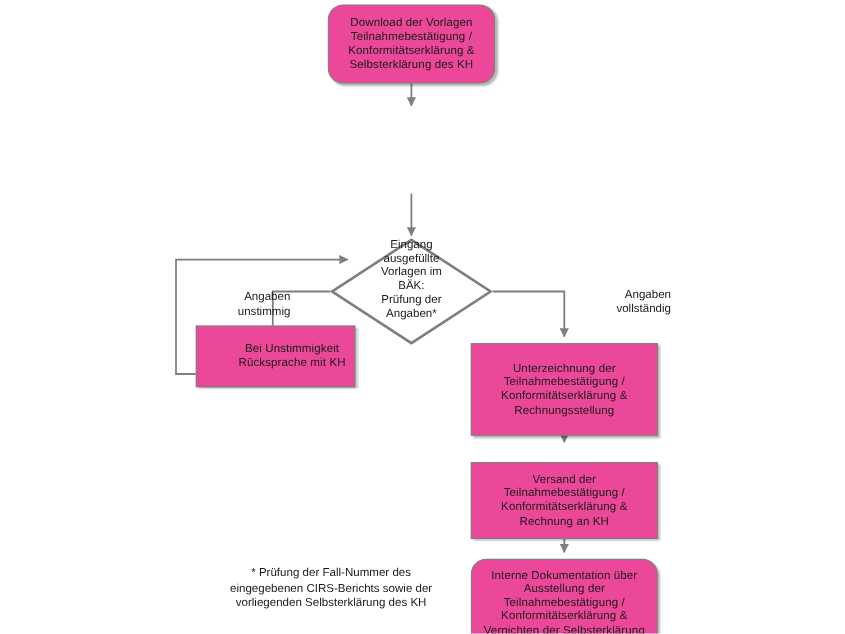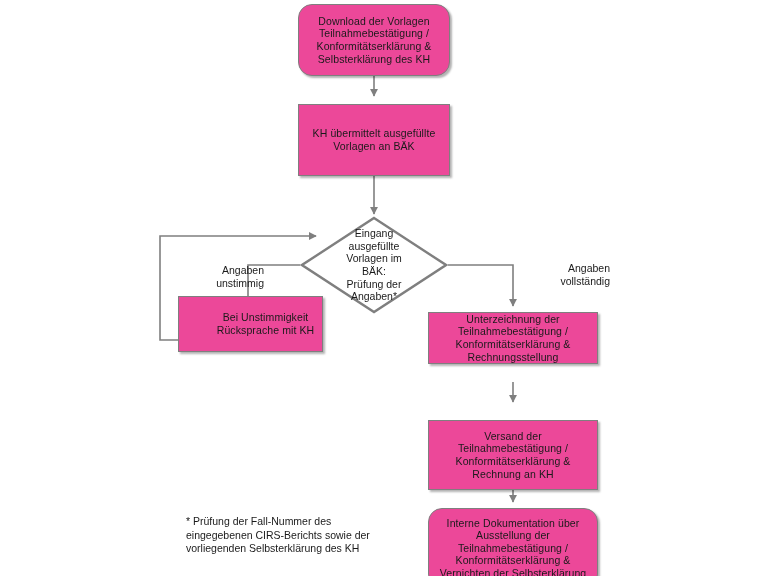--- a/index.html
+++ b/index.html
@@ -49,21 +49,21 @@
   }
   .terminator {
     border-radius: 14px;
   }
   .process {
     border-radius: 0;
   }
   .decision {
     position: absolute;
     display: flex;
-    align-items: center;
+    align-items: flex-start;
     justify-content: center;
     text-align: center;
     color: #1a1a1a;
     font-size: 10.5px;
     line-height: 12.6px;
   }
   .decision .dtxt {
     position: relative;
     z-index: 2;
     white-space: pre-line;
@@ -83,21 +83,21 @@
     color: #1a1a1a;
     text-align: right;
     white-space: pre-line;
   }
   .footnote {
     position: absolute;
     font-size: 10.5px;
     line-height: 13.5px;
     color: #1a1a1a;
     white-space: pre-line;
-    text-align: left;
+    text-align: center;
   }
 </style>
 </head>
 <body>
 
 <div id="canvas">
 
   <svg class="edges" viewBox="0 0 768 576" xmlns="http://www.w3.org/2000/svg">
     <defs>
       <marker id="arrow" viewBox="0 0 10 10" refX="9" refY="5" markerWidth="5.2" markerHeight="5.2" orient="auto-start-reverse">
@@ -120,43 +120,39 @@
     <path d="M 513 478 L 513 502" stroke="#7f7f7f" stroke-width="1.6" fill="none" marker-end="url(#arrow)"></path>
   </svg>
 
   <div class="node terminator" style="left:298px; top:4px; width:152px; height:72px;">
     <span class="txt">Download der Vorlagen
 Teilnahmebestätigung /
 Konformitätserklärung &amp;
 Selbsterklärung des KH</span>
   </div>
 
-  <div class="node process" style="left:298px; top:104px; width:152px; height:72px;">
-    <span class="txt">KH übermittelt ausgefüllte
-Vorlagen an BÄK</span>
-  </div>
 
   <div class="decision" style="left:300px; top:216px; width:148px; height:98px;">
     <svg class="dshape" viewBox="0 0 148 98" preserveAspectRatio="none">
       <polygon points="74,2 146,49 74,96 2,49" fill="#ffffff" stroke="#7f7f7f" stroke-width="2.4"></polygon>
     </svg>
     <span class="dtxt">Eingang
 ausgefüllte
 Vorlagen im
 BÄK:
 Prüfung der
 Angaben*</span>
   </div>
 
   <div class="node process" style="left:178px; top:296px; width:145px; height:56px;padding-left:30px;">
     <span class="txt">Bei Unstimmigkeit
 Rücksprache mit KH</span>
   </div>
 
-  <div class="node process" style="left:428px; top:312px; width:170px; height:52px;">
+  <div class="node process" style="left:428px; top:312px; width:170px; height:84px;">
     <span class="txt">Unterzeichnung der
 Teilnahmebestätigung /
 Konformitätserklärung &amp;
 Rechnungsstellung</span>
   </div>
 
   <div class="node process" style="left:428px; top:408px; width:170px; height:70px;margin-top:12px;">
     <span class="txt">Versand der
 Teilnahmebestätigung /
 Konformitätserklärung &amp;

